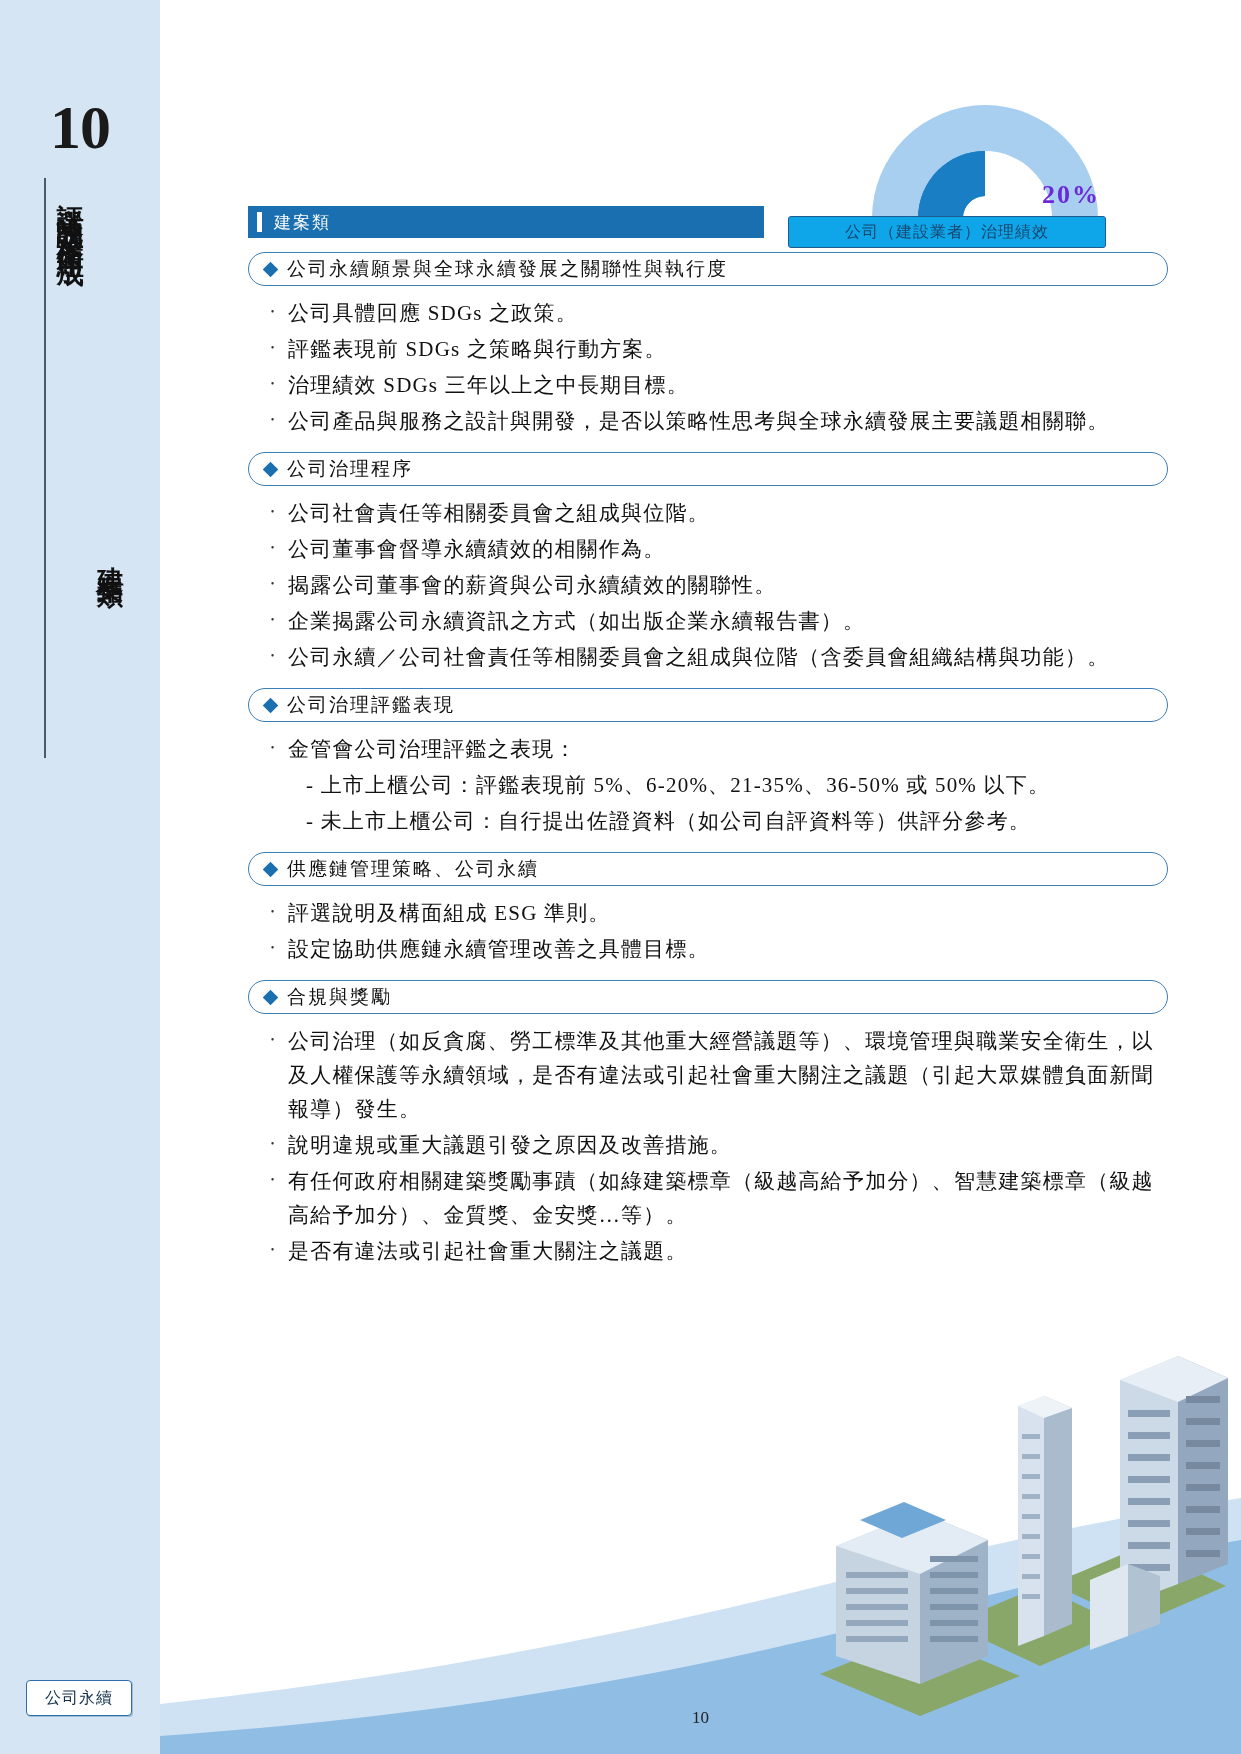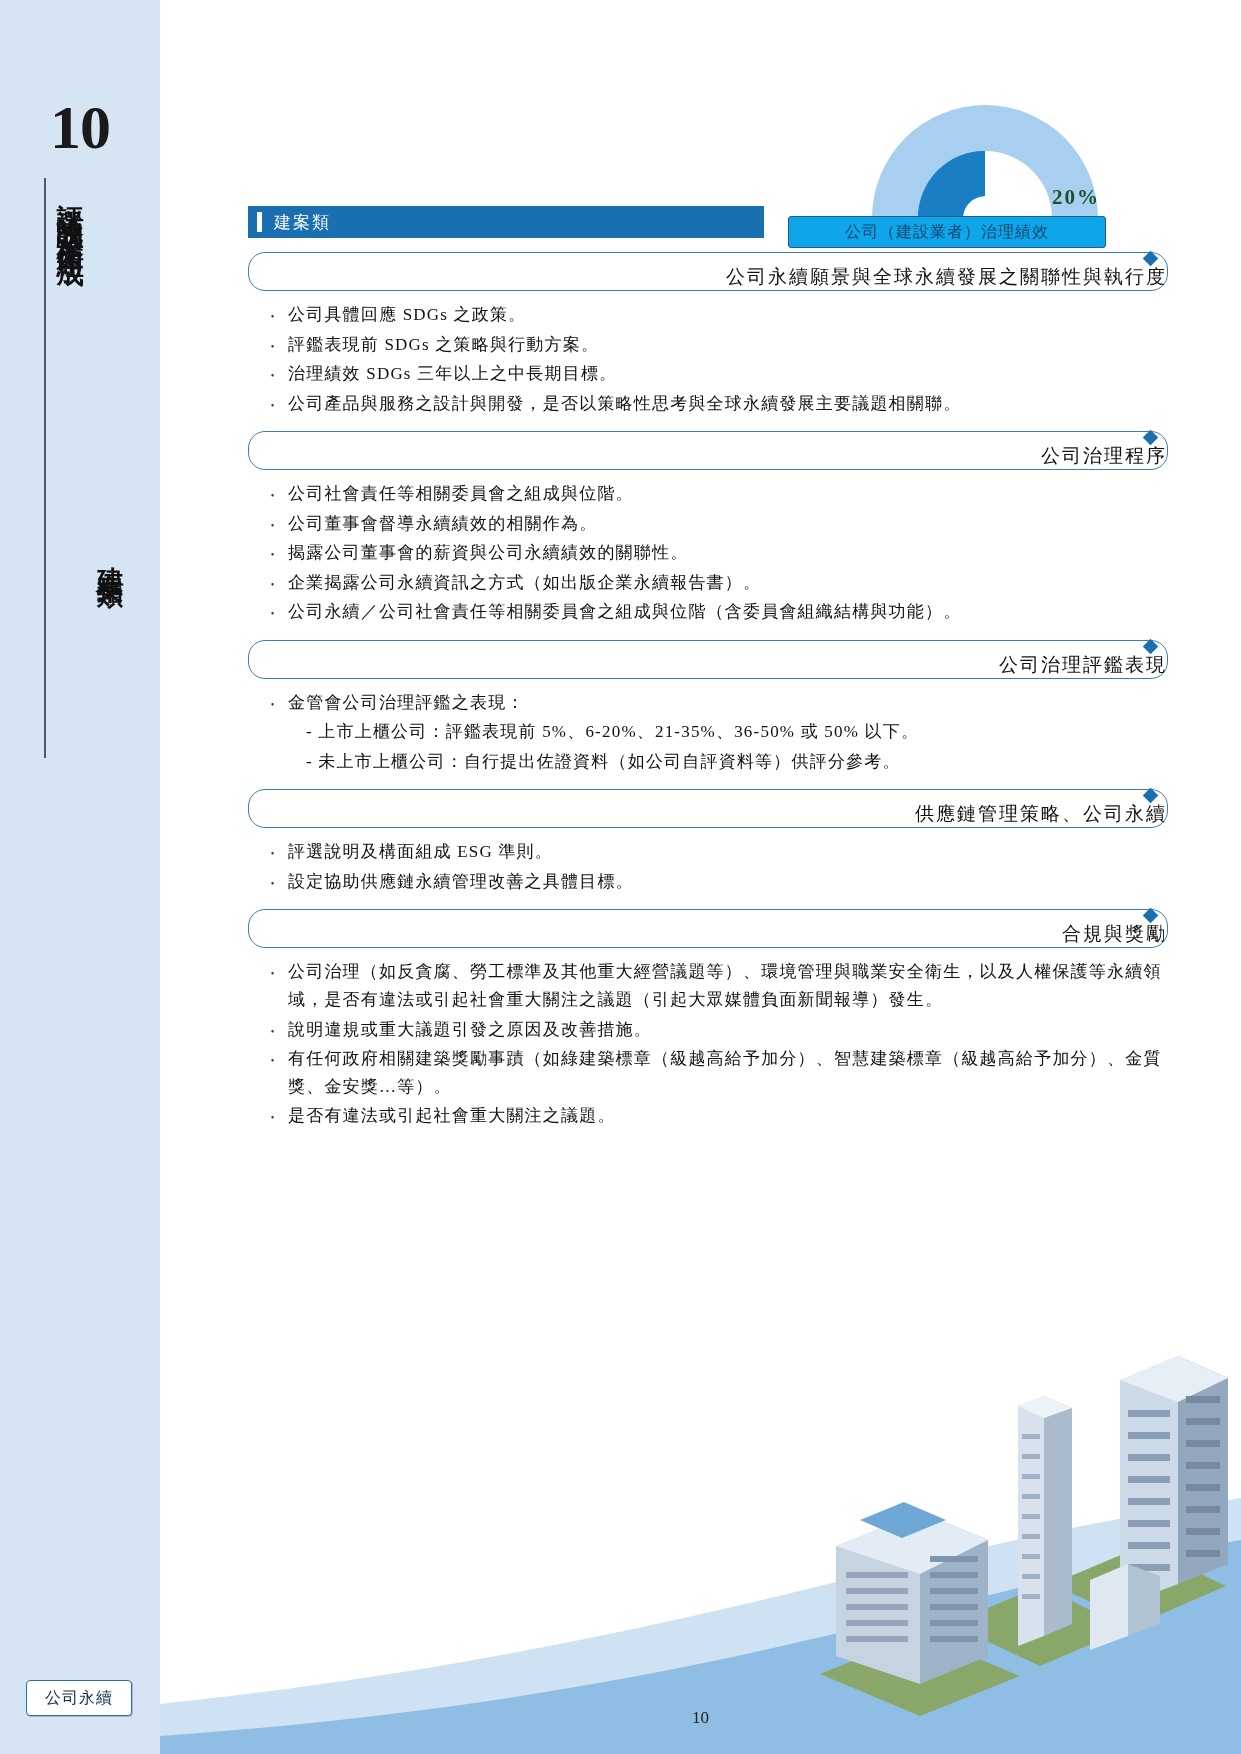--- a/index.html
+++ b/index.html
@@ -93,23 +93,23 @@
     left: 706px;
     top: 92px;
     width: 238px;
     height: 126px;
   }
   #gauge svg { display: block; }
   #gauge-value {
     position: absolute;
     right: 4px;
     bottom: 8px;
-    font-size: 21px;
+    font-size: 26px;
     font-weight: bold;
-    color: #14532d;
+    color: #6d28d9;
     letter-spacing: 2px;
     font-family: "Liberation Serif", serif;
   }
   #gauge-label {
     position: absolute;
     left: 628px;
     top: 216px;
     width: 316px;
     height: 30px;
     border: 1.5px solid #1f5c90;
@@ -155,24 +155,23 @@
   }
   .group-head {
     position: relative;
     box-sizing: border-box;
     width: 920px;
     min-height: 34px;
     border: 1.3px solid #3b7db5;
     border-radius: 17px;
     background: #ffffff;
     display: flex;
-    align-items: flex-end;
+    align-items: center;
     padding-left: 16px;
     margin-bottom: 10px;
-    flex-direction: column;
   }
   .group-head .diamond {
     width: 11px;
     height: 11px;
     background: #1a6fb0;
     transform: rotate(45deg);
     margin-right: 11px;
     flex: 0 0 auto;
   }
   .group-head .ghtext {
@@ -181,21 +180,21 @@
     letter-spacing: 2px;
   }
   .items {
     margin: 0 0 14px 0;
     padding: 0;
     list-style: none;
   }
   .items li {
     position: relative;
     padding-left: 40px;
-    font-size: 17px;
+    font-size: 21px;
     line-height: 1.62;
     color: #111;
     letter-spacing: 1.2px;
     margin-bottom: 2px;
   }
   .items li::before {
     content: "‧";
     position: absolute;
     left: 22px;
     top: -1px;

